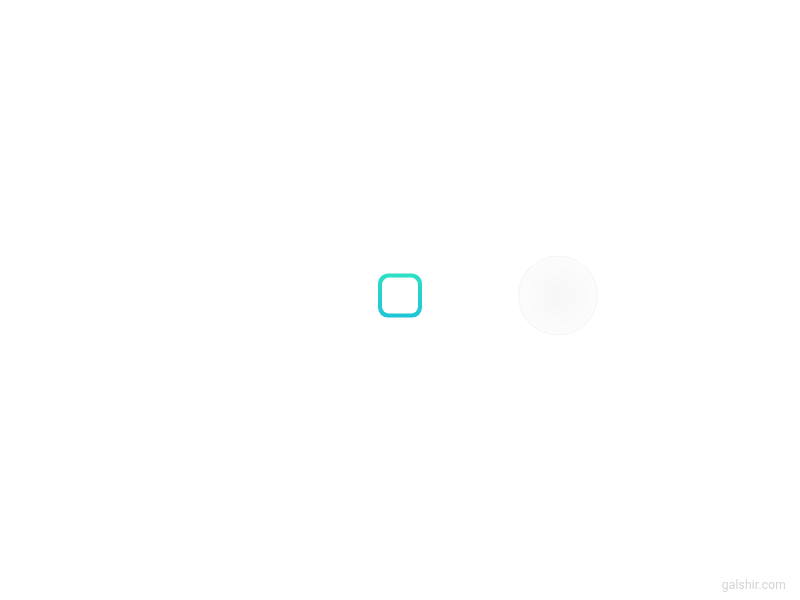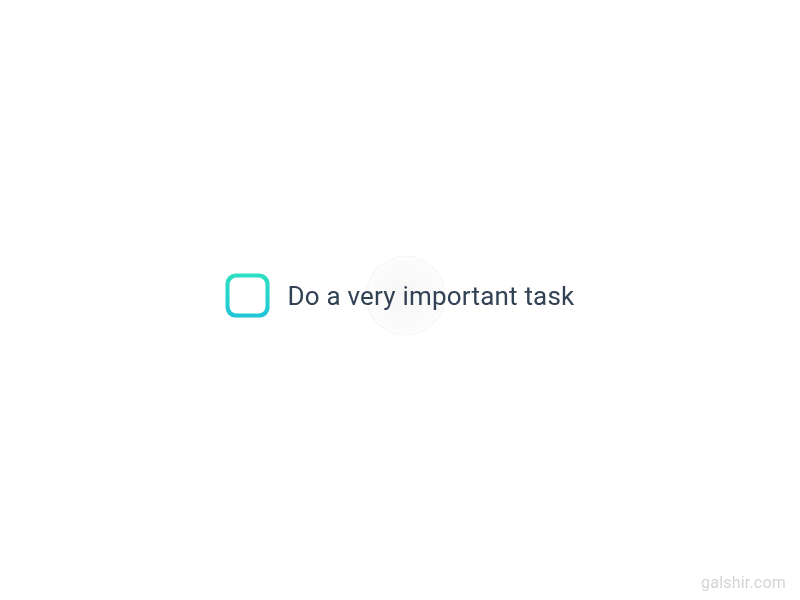--- a/index.html
+++ b/index.html
@@ -56,29 +56,28 @@
       border: 1px solid rgba(0,0,0,0.04);
       left: 140px;
       top: -18px;
       z-index: 1;
       pointer-events: none;
     }
     .attribution {
       position: absolute;
       bottom: 8px;
       right: 14px;
-      font-size: 16px;
+      font-size: 12px;
       color: #d4d4d4;
       letter-spacing: 0.2px;
     }
   </style>
 </head>
 <body>
 
 <div class="task-container">
   <div class="checkbox">
     <div class="checkbox-inner"></div>
   </div>
   <div class="ripple"></div>
-  <span class="task-label">Do a very important task</span>
 </div>
 
 <div class="attribution">galshir.com</div>
 
 </body></html>

